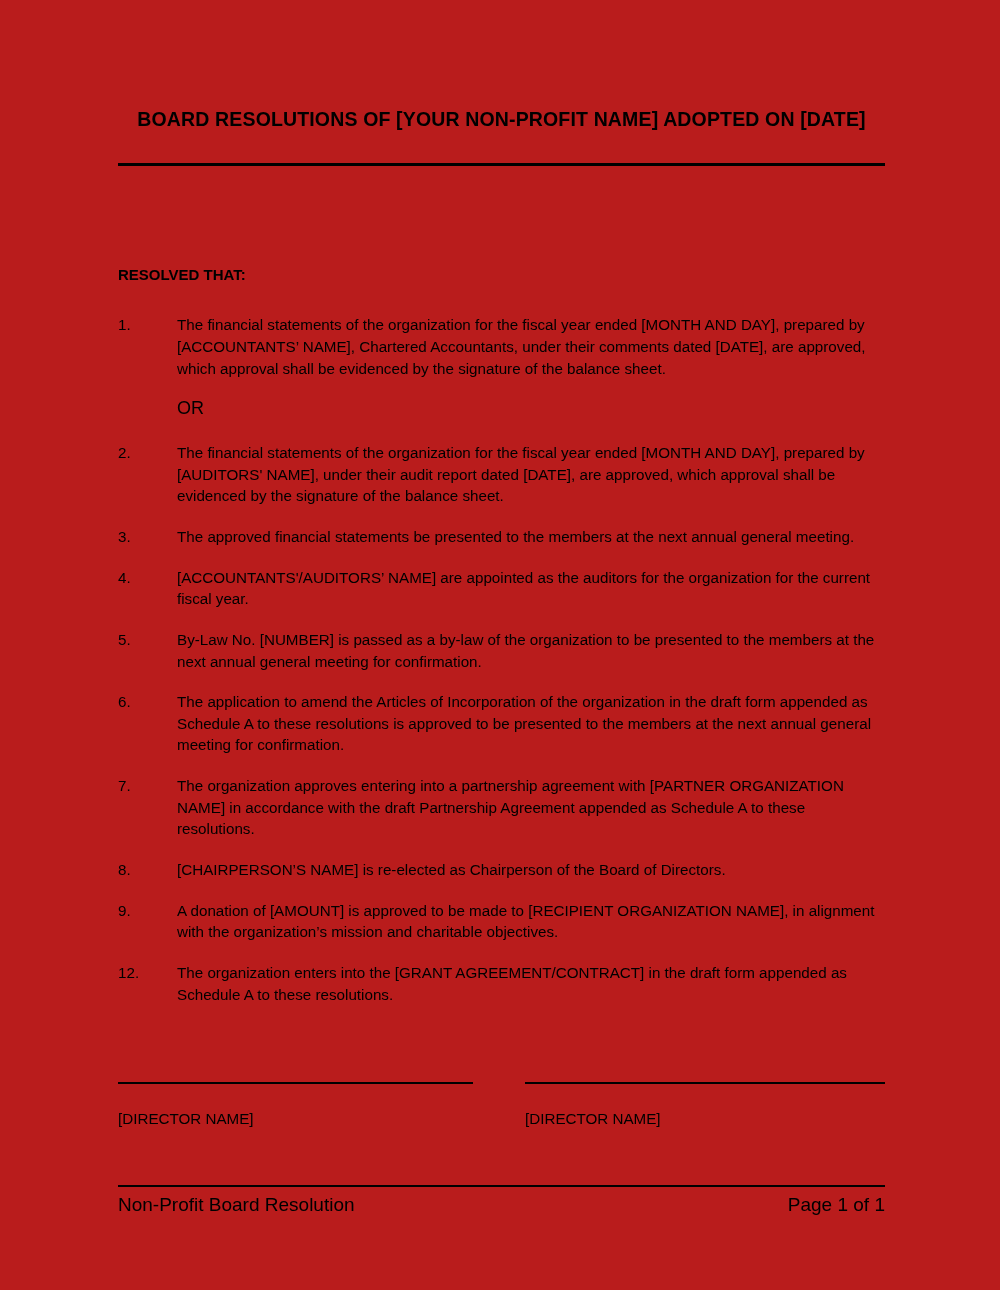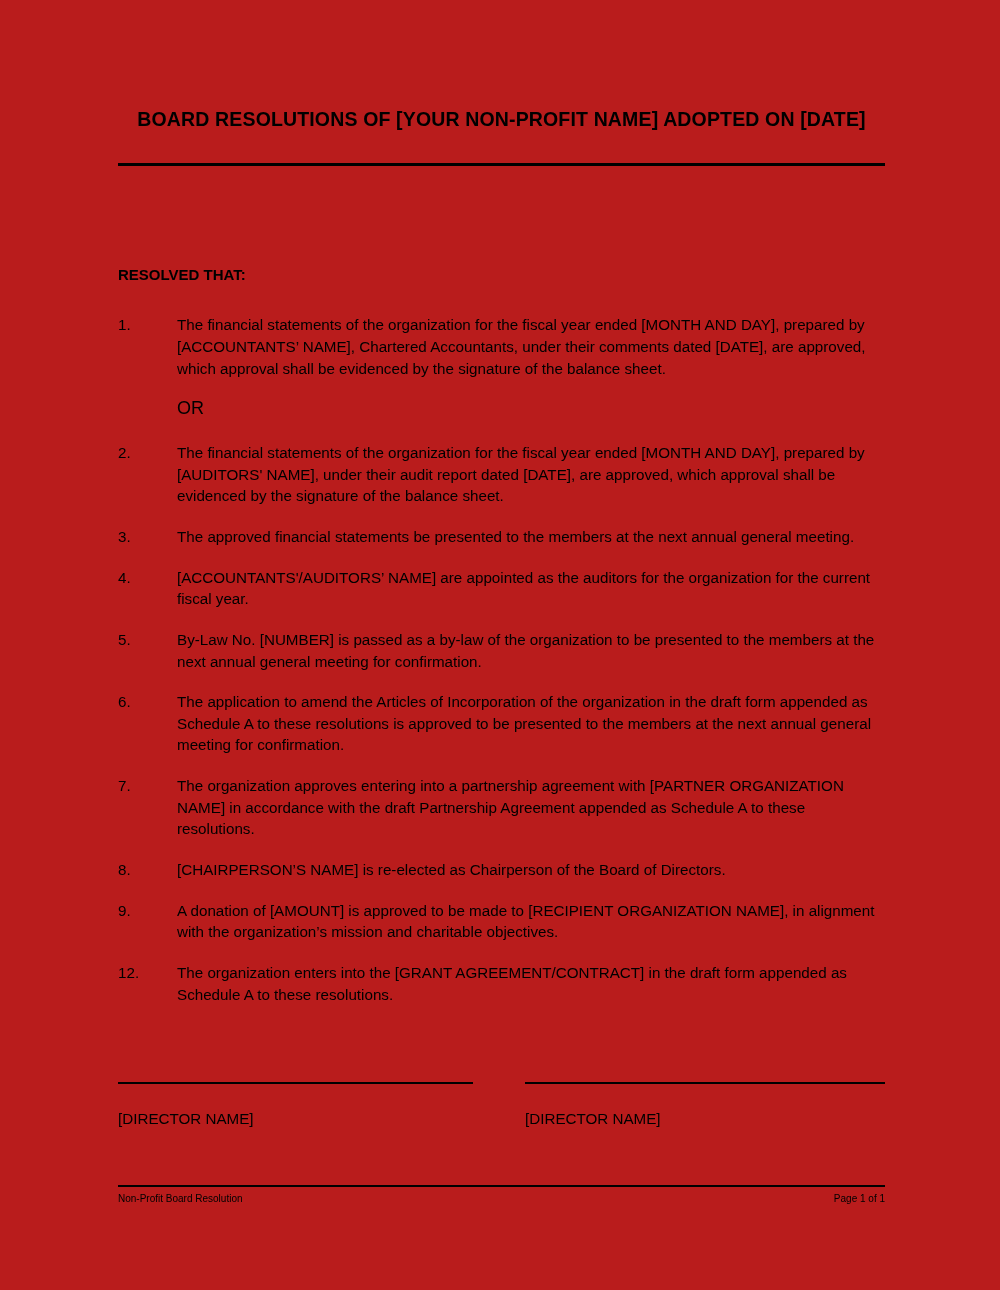--- a/index.html
+++ b/index.html
@@ -116,21 +116,21 @@
     background: #000000;
   }
   .footer {
     position: absolute;
     left: 118px;
     top: 1192px;
     width: 767px;
     display: flex;
     justify-content: space-between;
     align-items: center;
-    font-size: 10px;
+    font-size: 19px;
     line-height: 1.4;
   }
 </style>
 </head>
 <body>
 
 <div class="page">
 
   <div class="doc-title">BOARD RESOLUTIONS OF [YOUR NON-PROFIT NAME] ADOPTED ON [DATE]</div>
 

